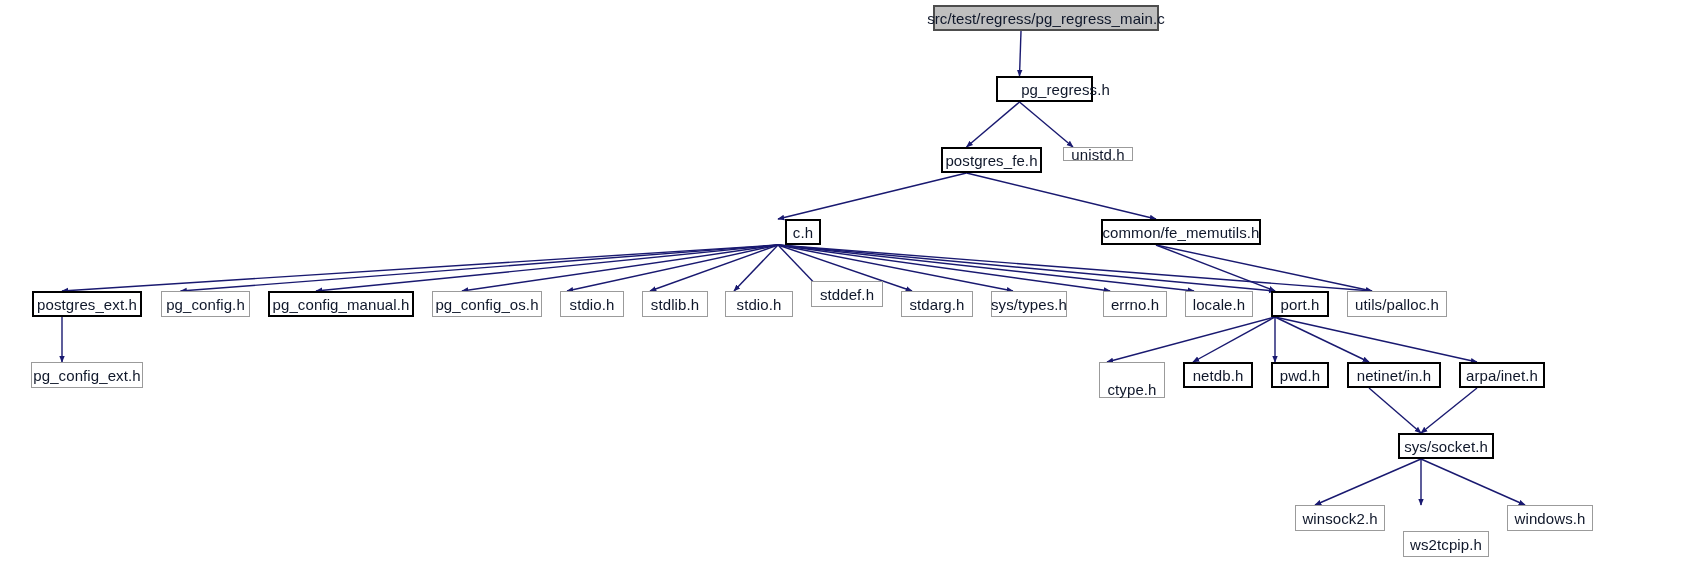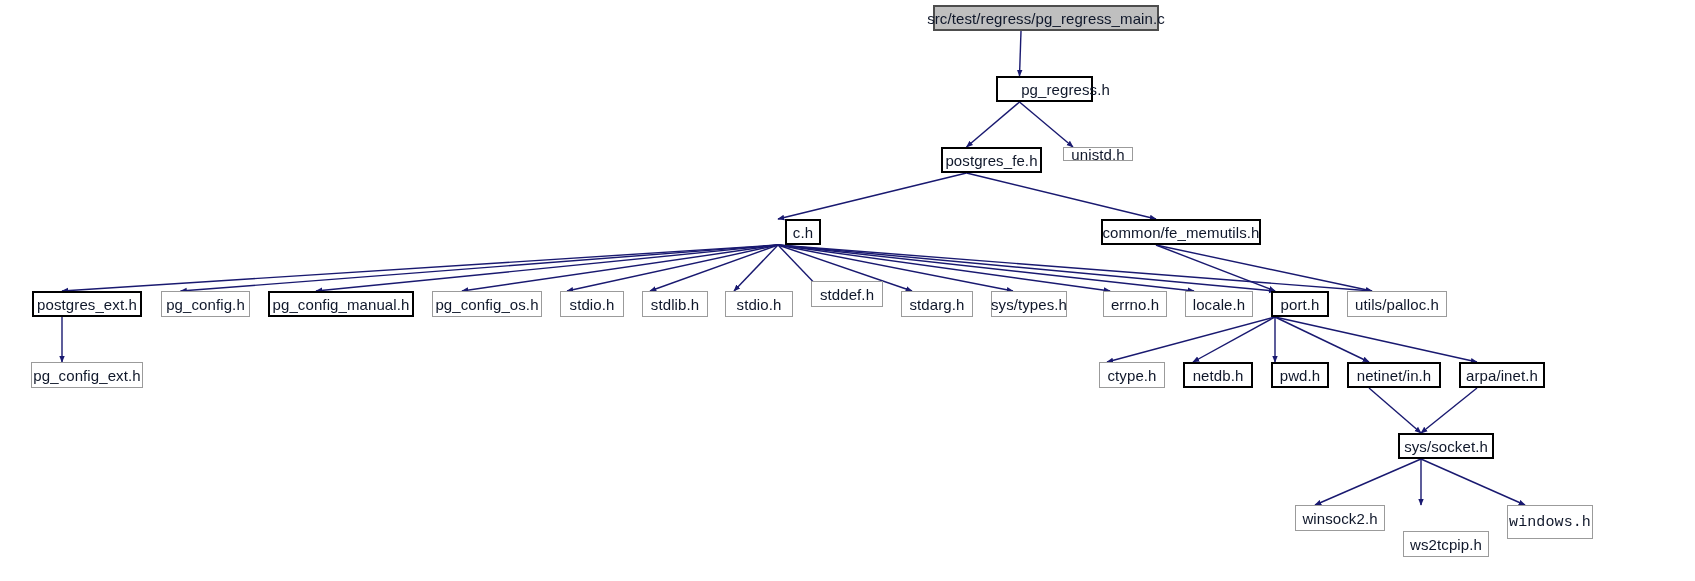--- a/index.html
+++ b/index.html
@@ -153,21 +153,21 @@
       </div>
       <div class="node thick" style="left: 1246px; top: 291px; width: 58px; height: 26px;">
         <span class="node-label">port.h</span>
       </div>
       <div class="node thin" style="left: 1322px; top: 291px; width: 100px; height: 26px;">
         <span class="node-label">utils/palloc.h</span>
       </div>
       <div class="node thin" style="left: 6px; top: 362px; width: 112px; height: 26px;">
         <span class="node-label">pg_config_ext.h</span>
       </div>
-      <div class="node thin" style="left: 1074px; top: 362px; width: 66px; height: 26px;">
+      <div class="node thin" style="left: 1074px; top: 362px; width: 66px; height: 36px; align-items: flex-end;">
         <span class="node-label">ctype.h</span>
       </div>
       <div class="node thick" style="left: 1158px; top: 362px; width: 70px; height: 26px;">
         <span class="node-label">netdb.h</span>
       </div>
       <div class="node thick" style="left: 1246px; top: 362px; width: 58px; height: 26px;">
         <span class="node-label">pwd.h</span>
       </div>
       <div class="node thick" style="left: 1322px; top: 362px; width: 94px; height: 26px;">
         <span class="node-label">netinet/in.h</span>
@@ -177,17 +177,17 @@
       </div>
       <div class="node thick" style="left: 1373px; top: 433px; width: 96px; height: 26px;">
         <span class="node-label">sys/socket.h</span>
       </div>
       <div class="node thin" style="left: 1270px; top: 505px; width: 90px; height: 26px;">
         <span class="node-label">winsock2.h</span>
       </div>
       <div class="node thin" style="left: 1378px; top: 531px; width: 86px; height: 26px;">
         <span class="node-label">ws2tcpip.h</span>
       </div>
-      <div class="node thin" style="left: 1482px; top: 505px; width: 86px; height: 34px; font-family: Liberation Mono, monospace;">
+      <div class="node thin" style="left: 1482px; top: 505px; width: 86px; height: 26px;">
         <span class="node-label">windows.h</span>
       </div>
     </div>
 </div>
 
 </body></html>

